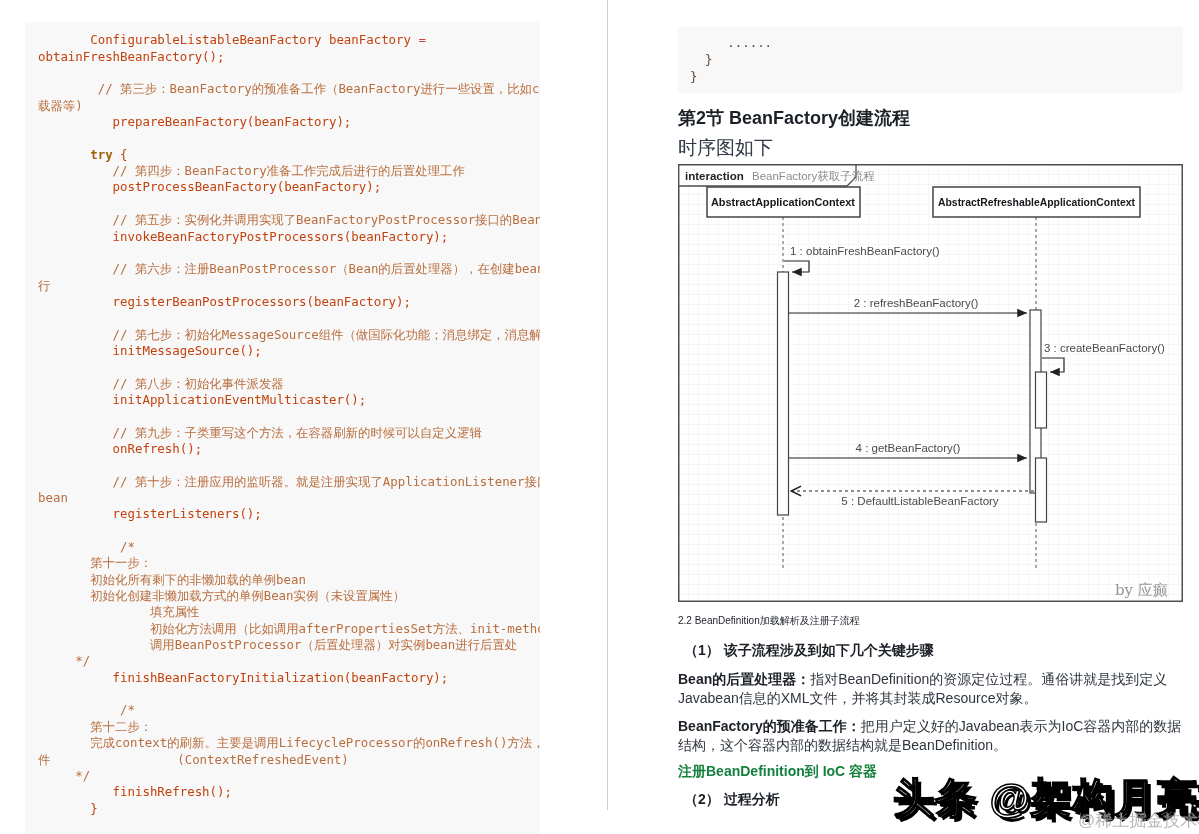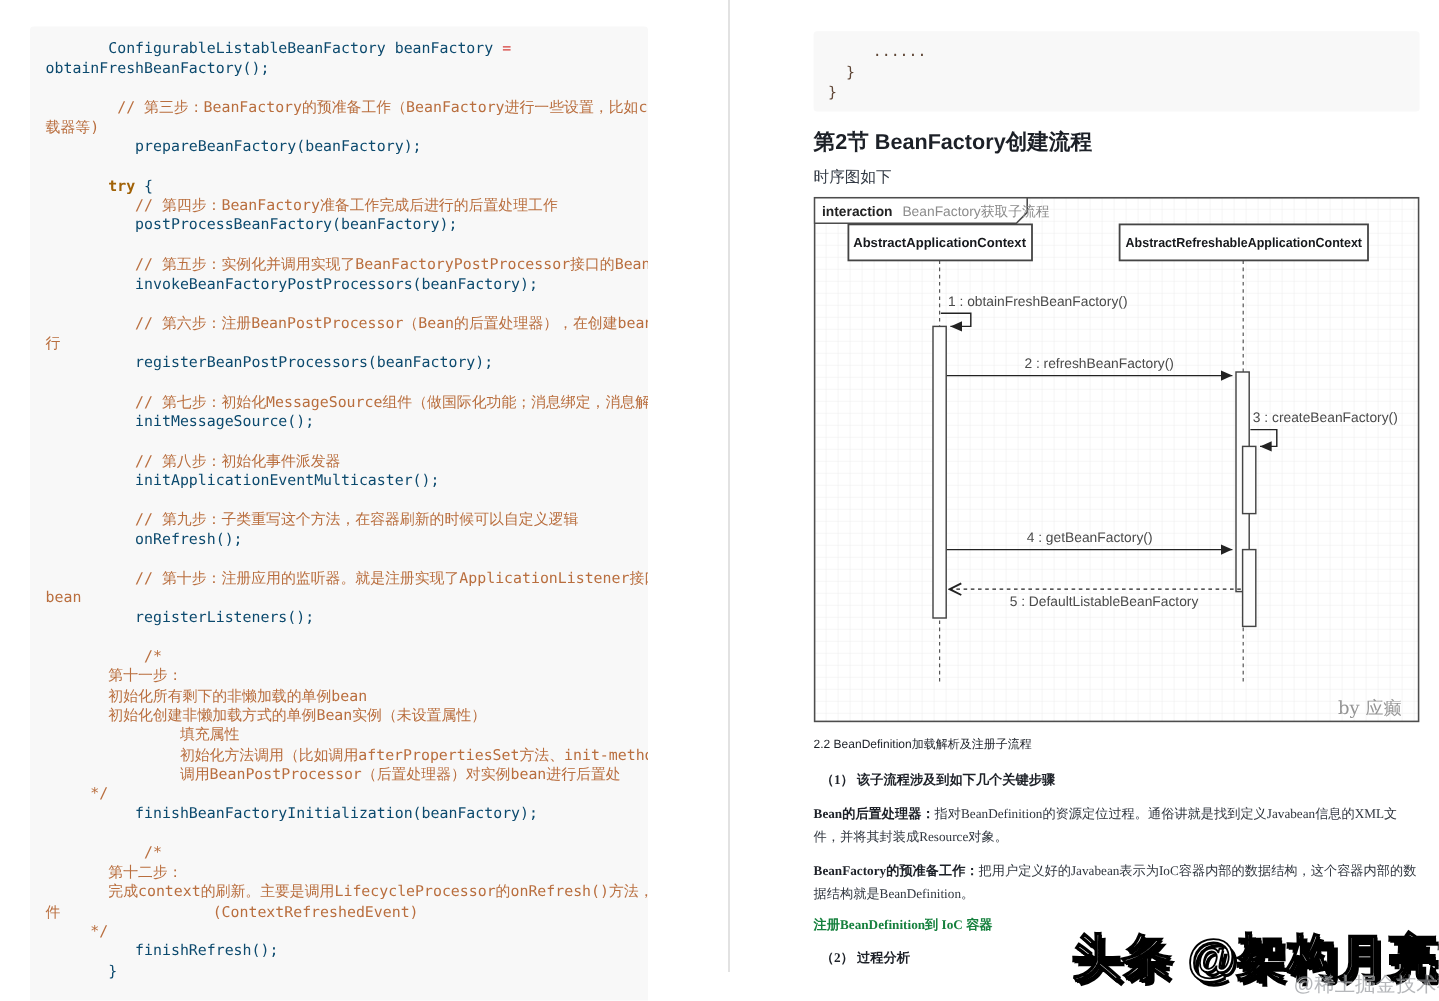--- a/index.html
+++ b/index.html
@@ -3,34 +3,34 @@
 <meta charset="utf-8">
 <style>
   html,body{margin:0;padding:0;background:#fff;}
   #page{position:relative;width:1199px;height:834px;overflow:hidden;background:#fff;
         font-family:"Liberation Sans",sans-serif;}
   
   .codebox{background:#f8f8f8;border-radius:3px;font-family:"DejaVu Sans Mono",monospace;
            font-size:12.4px;line-height:16.35px;color:#5f4636;white-space:pre;}
   #left-code{position:absolute;left:25px;top:10px;width:515px;height:824px;
              padding:10px 13px;box-sizing:border-box;overflow:hidden;}
-  .tk-code{color:#0c4a6e;}
+  .tk-code{color:#c2410c;}
   .tk-cmt{color:#b96e3e;}
   .tk-kw{color:#a16207;font-weight:bold;}
   .tk-op{color:#d6413e;}
   
   #divider{position:absolute;left:607px;top:0;width:1px;height:810px;background:#cfcfcf;}
   
   #right-col{position:absolute;left:678px;top:14px;width:505px;}
   #tail-code{padding:8px 12px;line-height:17px;height:51px;}
   .h2{font-size:18px;line-height:25px;font-weight:bold;color:#1c2027;margin:13px 0 0;}
   .h3{font-size:15px;line-height:20px;font-weight:bold;color:#1c2027;margin:13px 0 0;}
   .h3b{font-size:10px;line-height:20px;font-weight:normal;color:#1c2027;margin:9px 0 0;}
-  .intro{font-size:13px;line-height:18px;color:#333a45;margin:8px 0 0;}
-  .p{font-size:11px;line-height:19px;color:#30363f;margin:0;font-family:Liberation Serif, serif;}
+  .intro{font-size:19px;line-height:18px;color:#333a45;margin:8px 0 0;}
+  .p{font-size:14px;line-height:19px;color:#30363f;margin:0;}
   .p b{color:#1c2027;}
   .pt{font-weight:bold;color:#1c2027;padding-left:6px;}
   #p1{margin-top:10px;}
   #p2{margin-top:10px;}
   #p3{margin-top:9px;}
   #p4{margin-top:7px;font-weight:bold;color:#15803d;}
   #p5{margin-top:9px;}
   
   #seq{display:block;margin:7px 0 0;}
   .dg-actor{font-family:"Liberation Sans",sans-serif;font-size:11px;font-weight:bold;fill:#16181c;}

